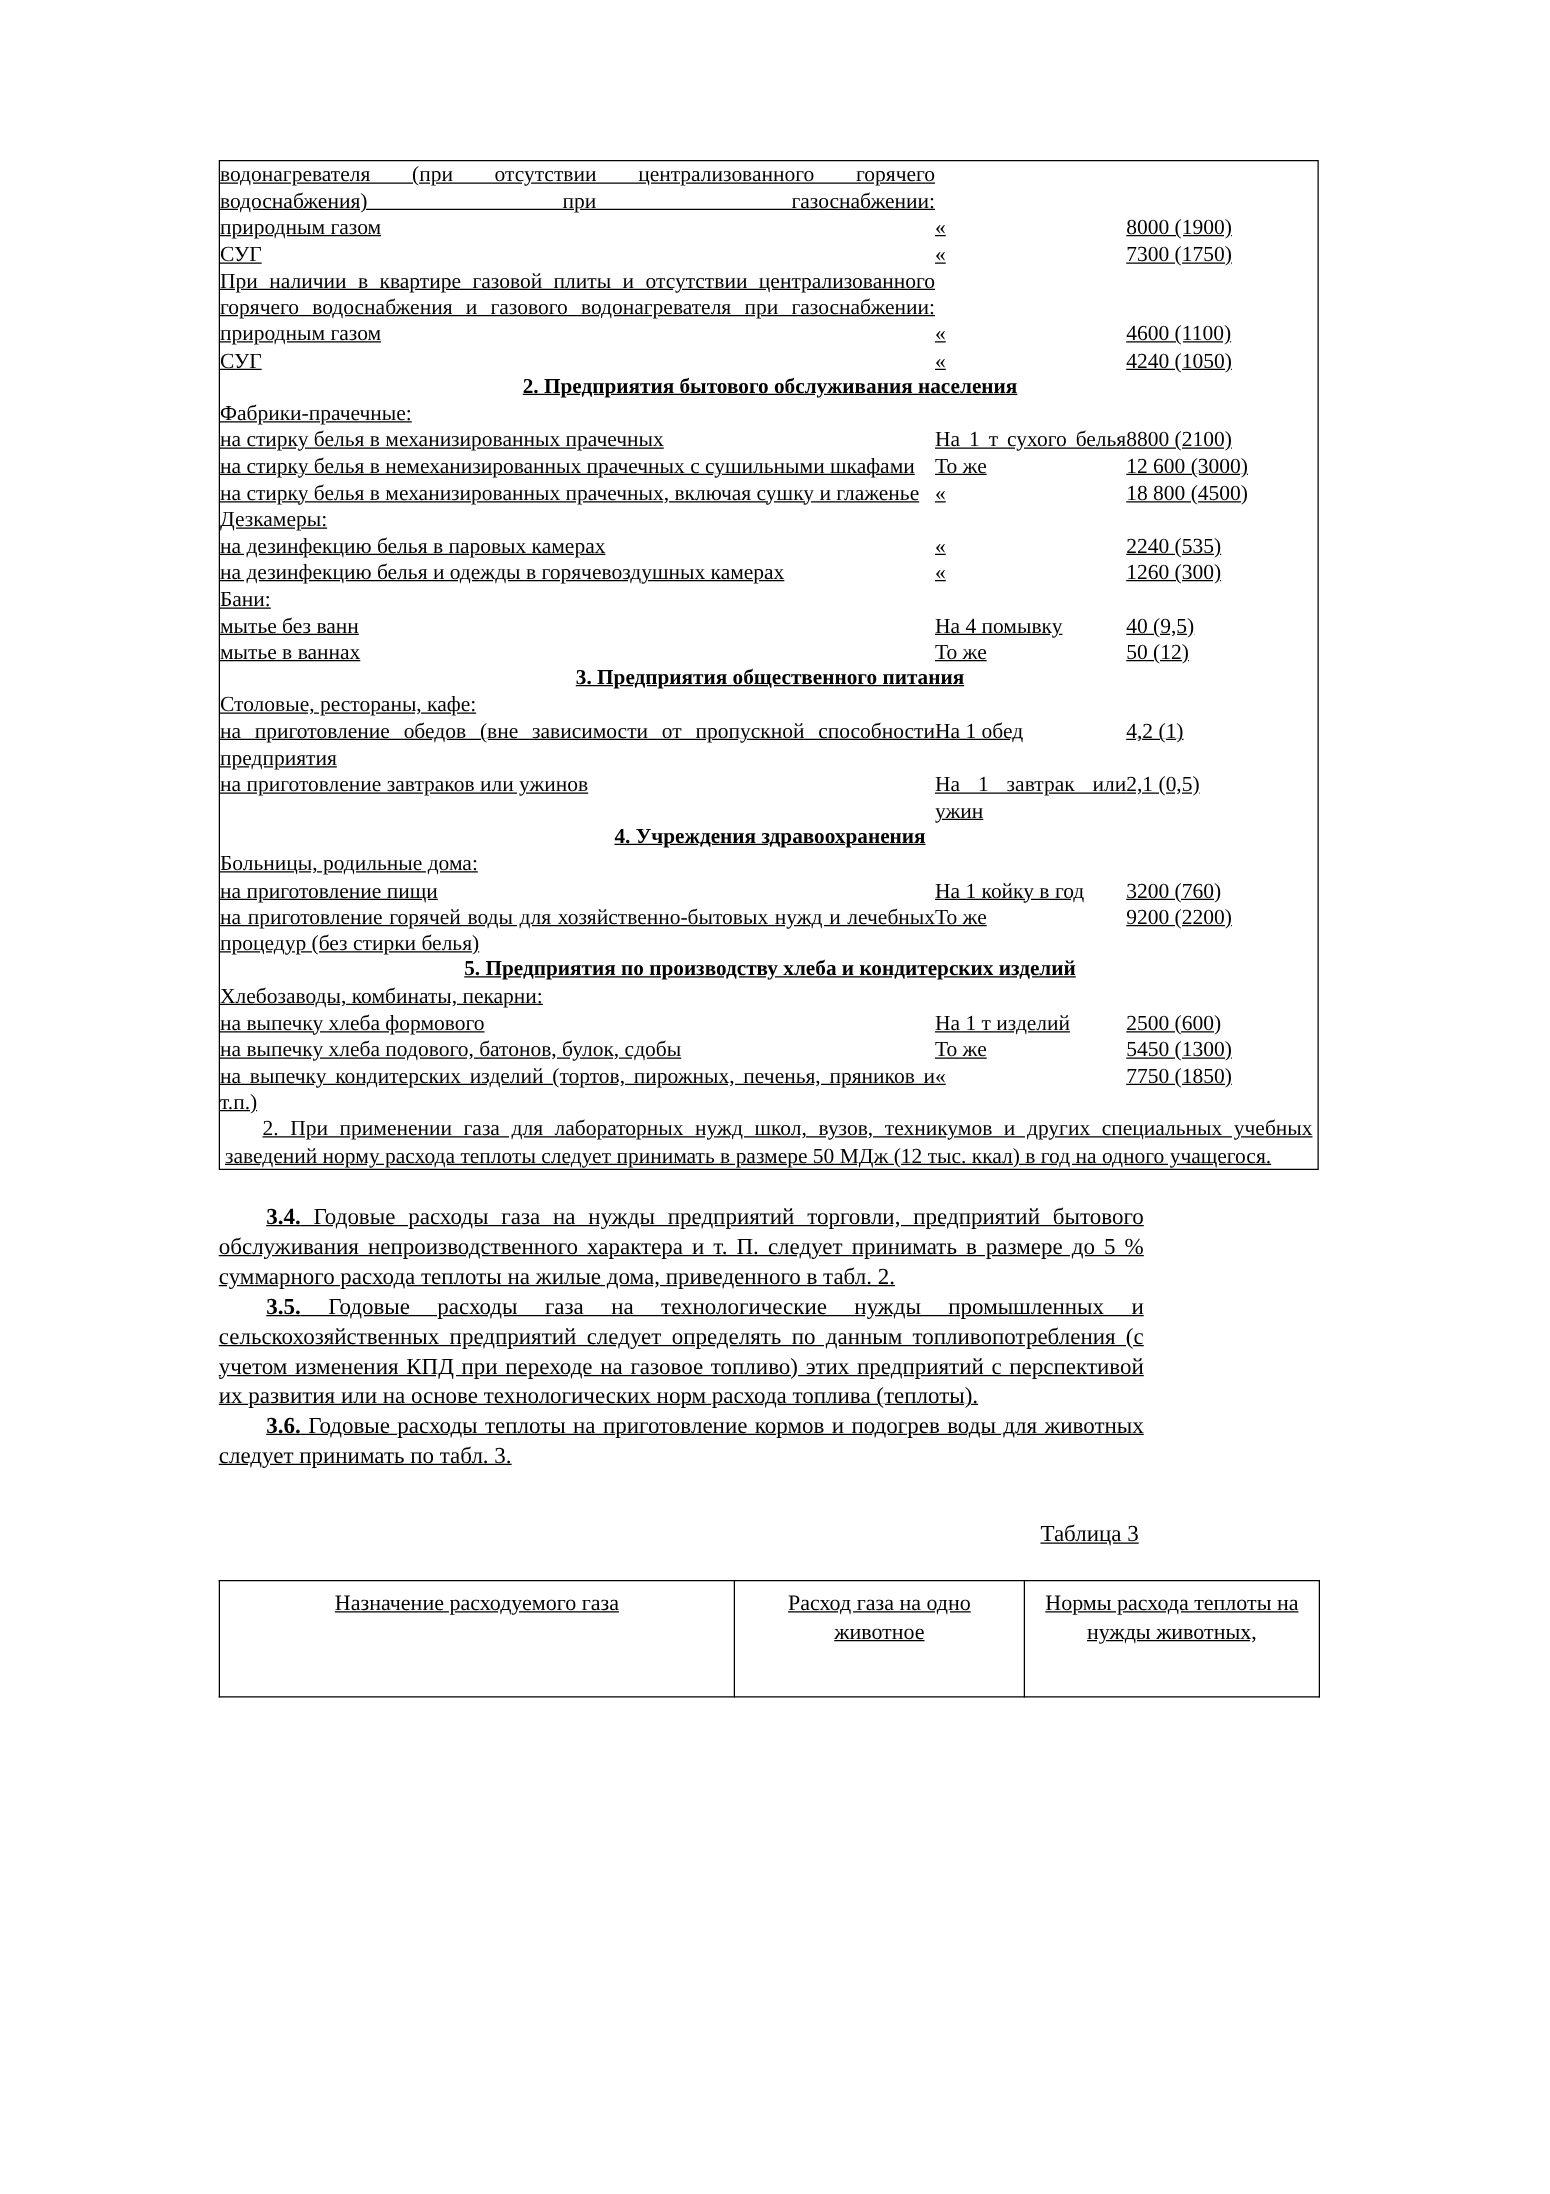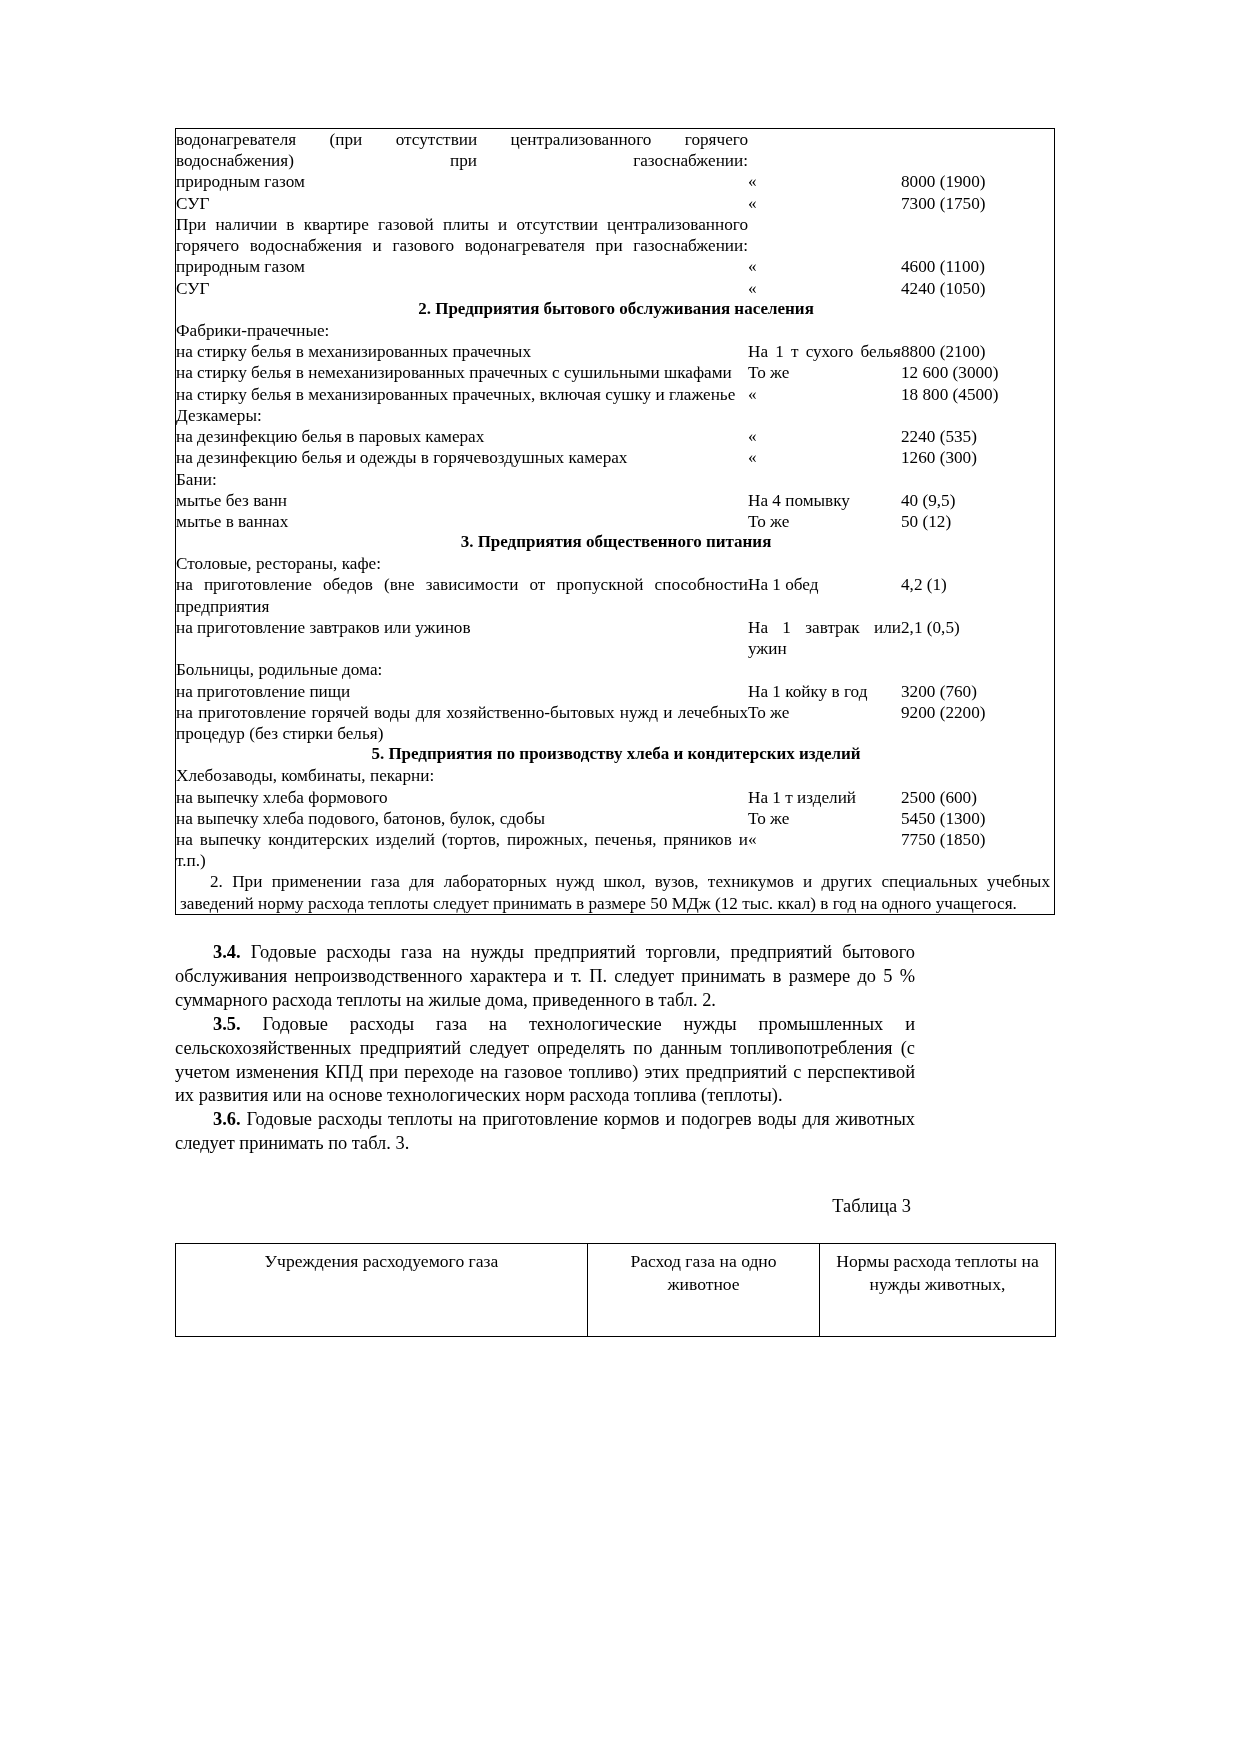--- a/index.html
+++ b/index.html
@@ -12,20 +12,21 @@
     height: 1755px;
     font-family: "Liberation Serif", "DejaVu Serif", serif;
     color: #000000;
     position: relative;
   }
   .page {
     position: absolute;
     left: 175px;
     top: 128px;
     width: 740px;
+    text-decoration: underline;
   }
 
   
   table.doc-table {
     width: 880px;
     border-collapse: collapse;
     table-layout: fixed;
     font-size: 17.2px;
     line-height: 1.235;
   }
@@ -225,20 +226,23 @@
             <td class="cell-a just-last-left">на приготовление обедов (вне зависимости от пропускной способности предприятия</td>
             <td class="cell-b vb-left">На 1 обед</td>
             <td class="cell-c vb-right">4,2 (1)</td>
           </tr>
           <tr>
             <td class="cell-a plain">на приготовление завтраков или ужинов</td>
             <td class="cell-b vb-left just">На 1 завтрак или ужин</td>
             <td class="cell-c vb-right">2,1 (0,5)</td>
           </tr>
           <tr>
+            <td colspan="3" class="section-head">4. Учреждения здравоохранения</td>
+          </tr>
+          <tr>
             <td class="cell-a plain">Больницы, родильные дома:</td>
             <td class="cell-b vb-left"></td>
             <td class="cell-c vb-right"></td>
           </tr>
           <tr>
             <td class="cell-a indent">на приготовление пищи</td>
             <td class="cell-b vb-left">На 1 койку в год</td>
             <td class="cell-c vb-right">3200 (760)</td>
           </tr>
           <tr>
@@ -285,20 +289,20 @@
   <div class="tbl-caption">Таблица 3</div>
 
   <table class="t3">
     <colgroup>
         <col class="t3-a">
         <col class="t3-b">
         <col class="t3-c">
       </colgroup>
     <tbody>
       <tr>
-        <td>Учреждения расходуемого газа</td>
+        <td>Назначение расходуемого газа</td>
         <td>Расход газа на одно животное</td>
         <td>Нормы расхода теплоты на нужды животных,</td>
       </tr>
     </tbody>
   </table>
 
 </div>
 
 </body></html>

